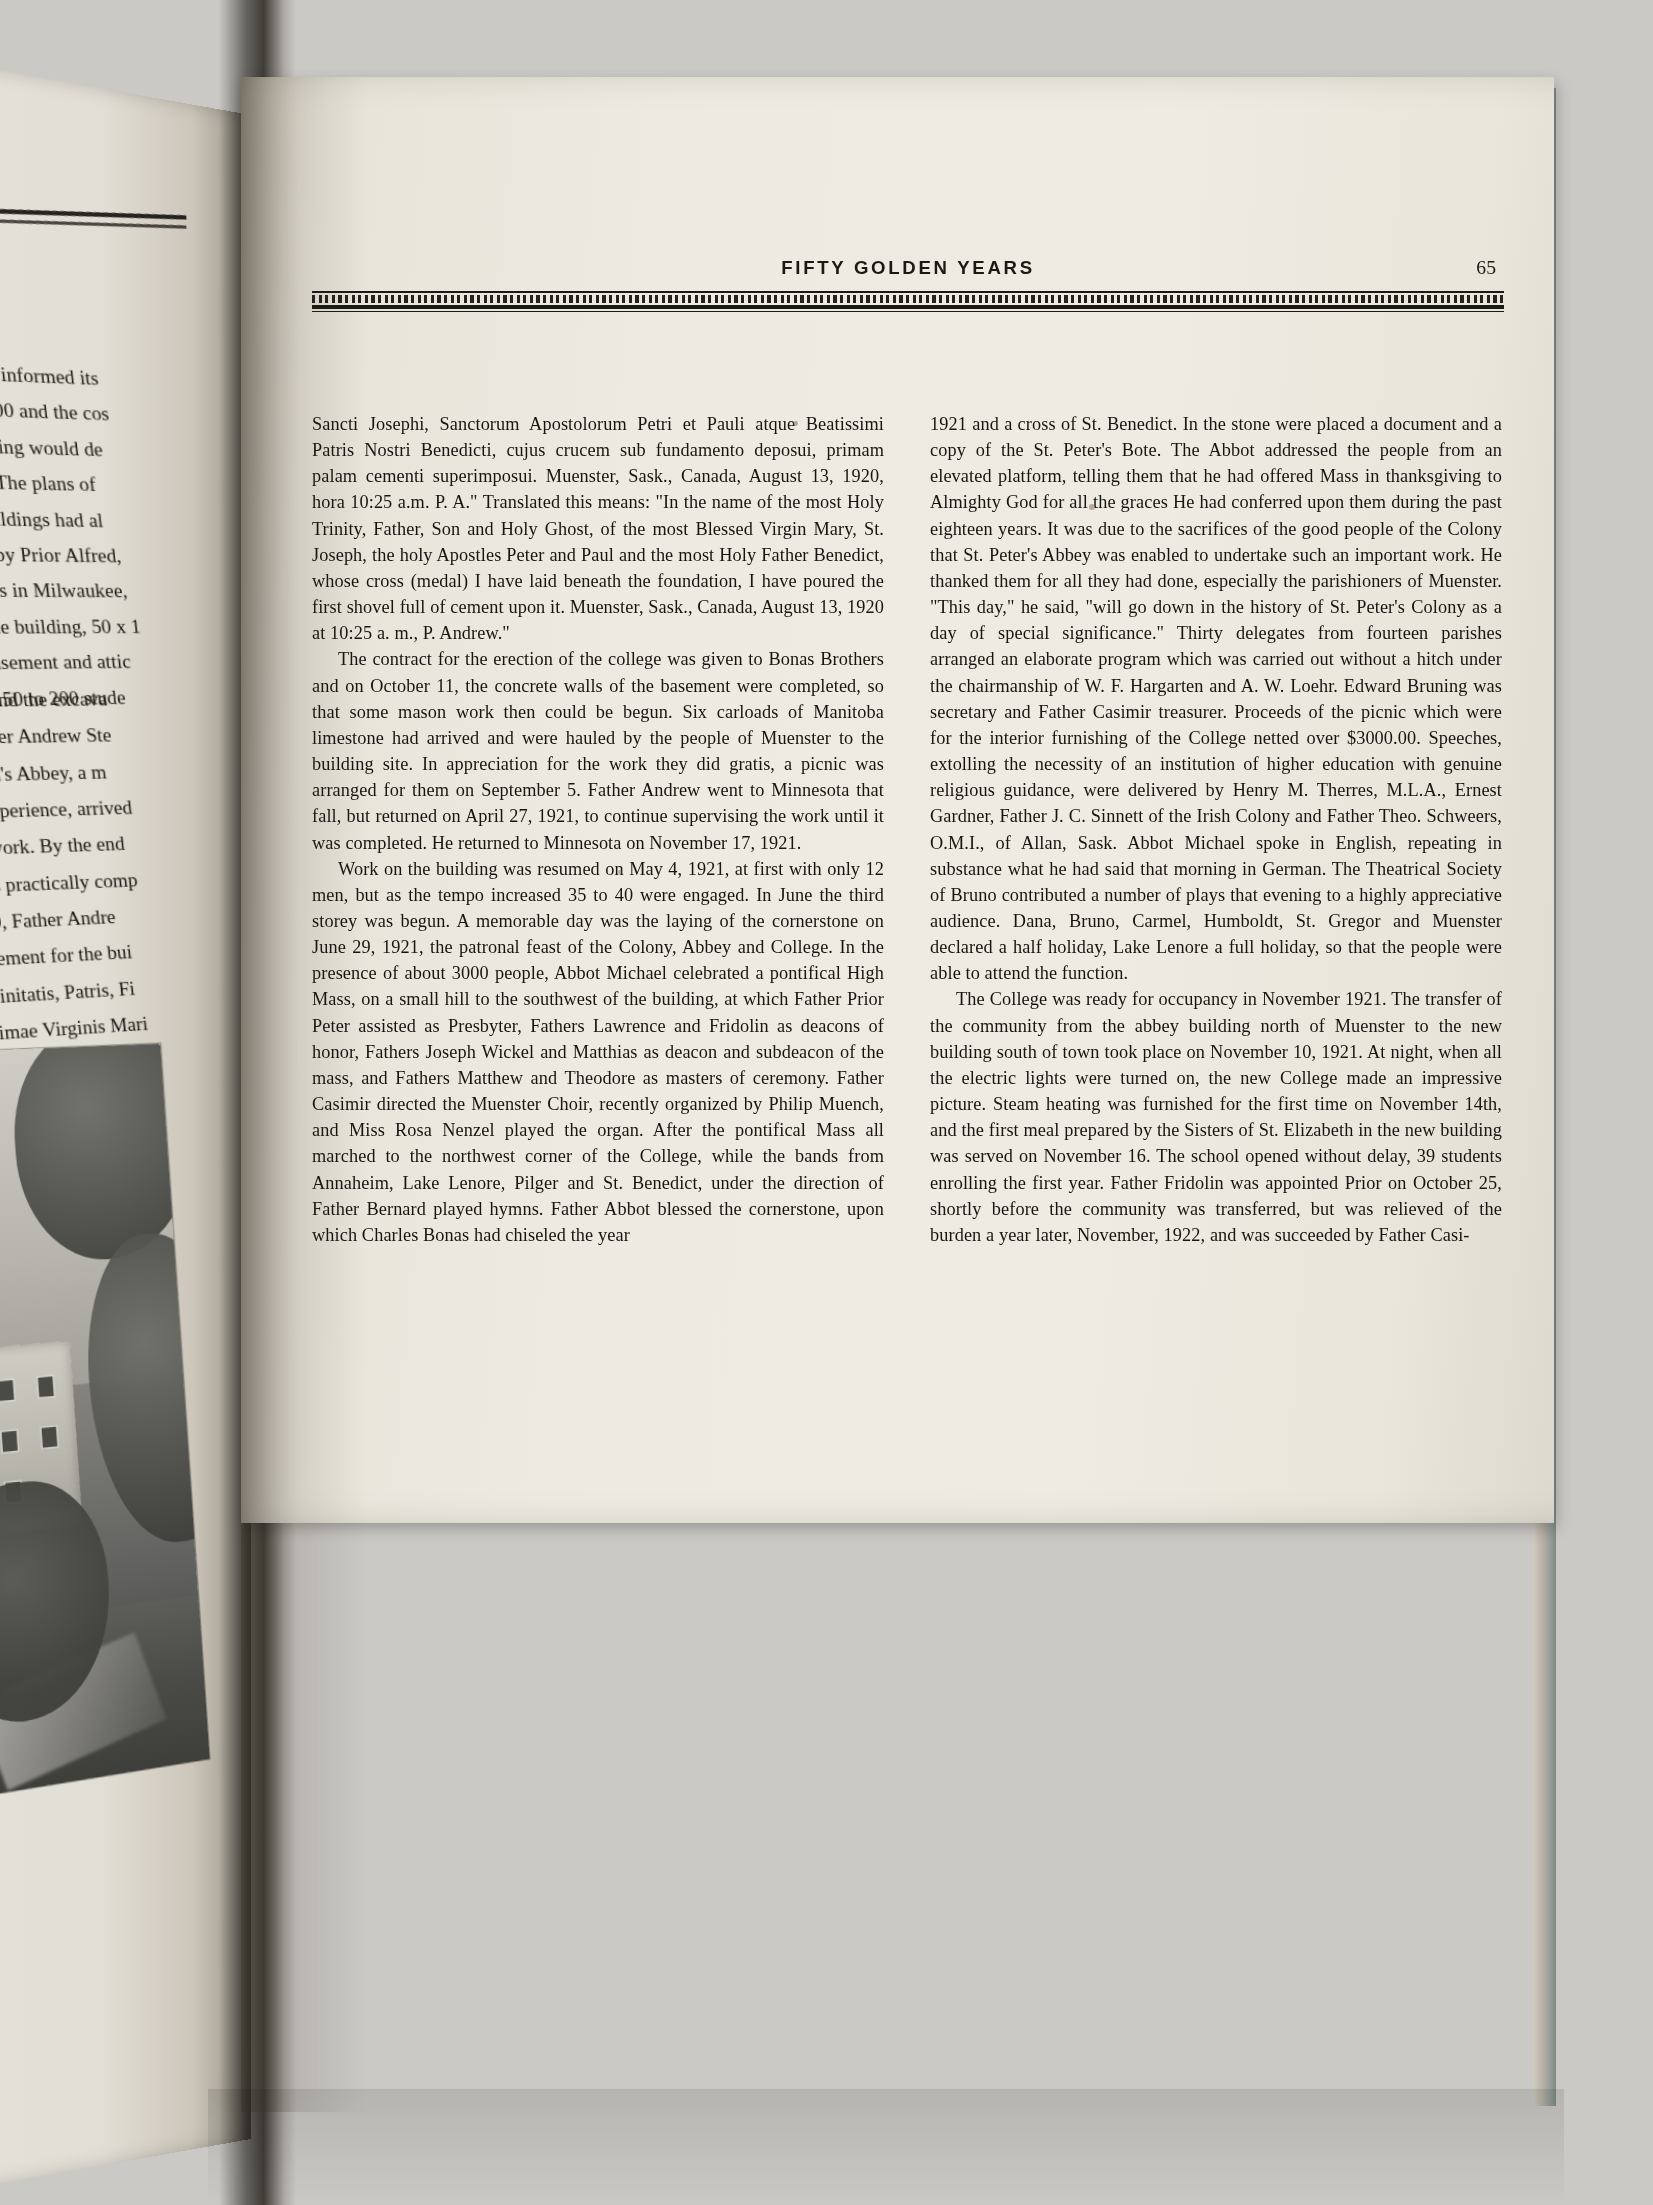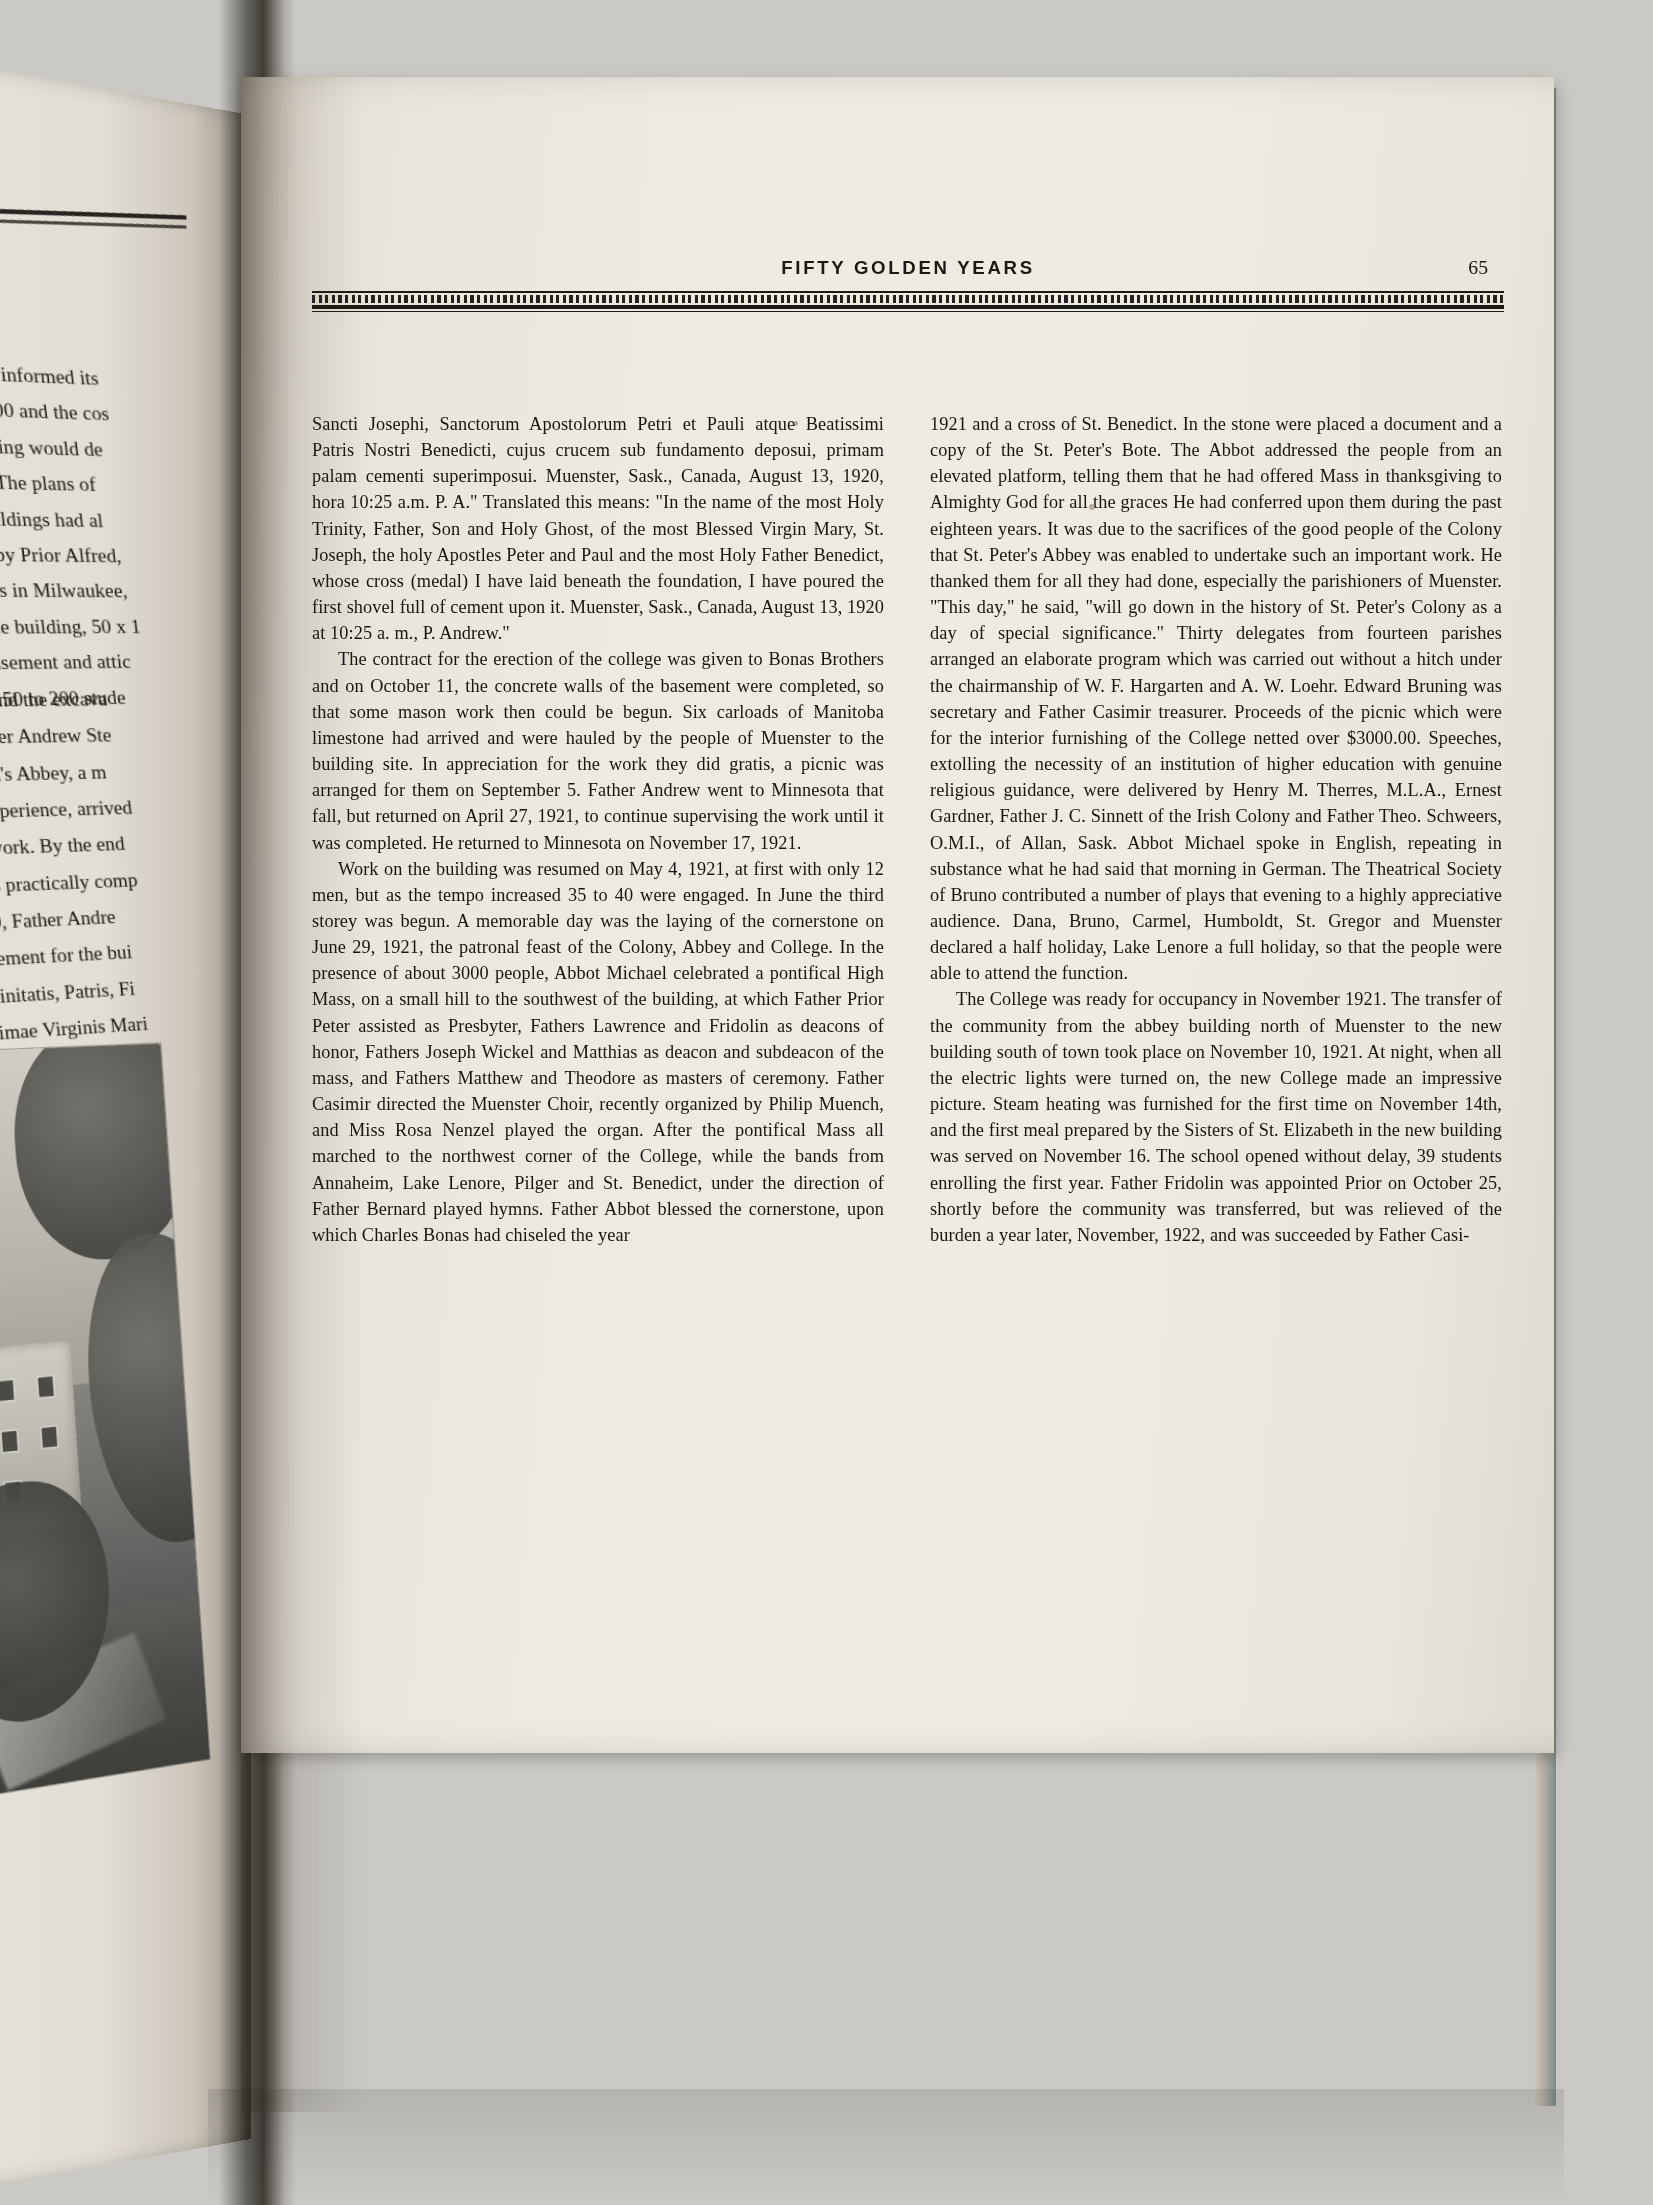--- a/index.html
+++ b/index.html
@@ -154,21 +154,21 @@
     background: linear-gradient(90deg, rgba(20,18,14,.0) 0%, rgba(20,18,14,.55) 35%, rgba(40,36,30,.85) 58%, rgba(90,85,76,.25) 85%, rgba(0,0,0,0) 100%);
     pointer-events: none;
   }
 
   
   .page-right {
     position: absolute;
     left: 241px;
     top: 77px;
     width: 1313px;
-    height: 1676px;
+    height: 1446px;
     background: linear-gradient(95deg, #ddd7cb 0%, #e8e3d9 6%, #eeeae1 30%, #eeebe2 65%, #e9e5db 88%, #ded9cf 100%);
     box-shadow: inset 33px 0 49px -27px rgba(40,34,26,.55),
                 3.3px 5.5px 14.2px rgba(0,0,0,.25);
   }
   .page-edge {
     position: absolute;
     left: 1534px;
     top: 88px;
     width: 22px;
     height: 2018px;
@@ -193,21 +193,21 @@
   }
   .runhead .title {
     font-family: "Liberation Sans", sans-serif;
     font-weight: bold;
     font-size: 18.6px;
     letter-spacing: 2.7px;
     color: #1b1915;
   }
   .runhead .pageno {
     position: absolute;
-    right: 16px;
+    right: 8px;
     bottom: 0;
     font-family: "Liberation Serif", serif;
     font-size: 19.7px;
     color: #1b1915;
   }
 
   
   .rule-wrap {
     position: relative;
     margin-top: 12px;

